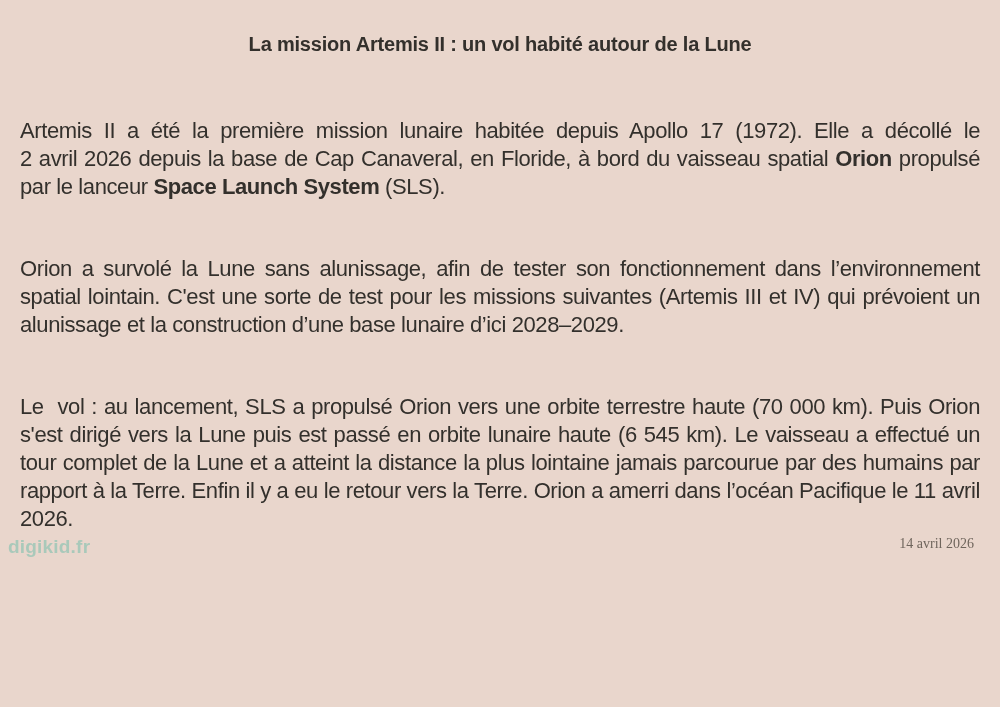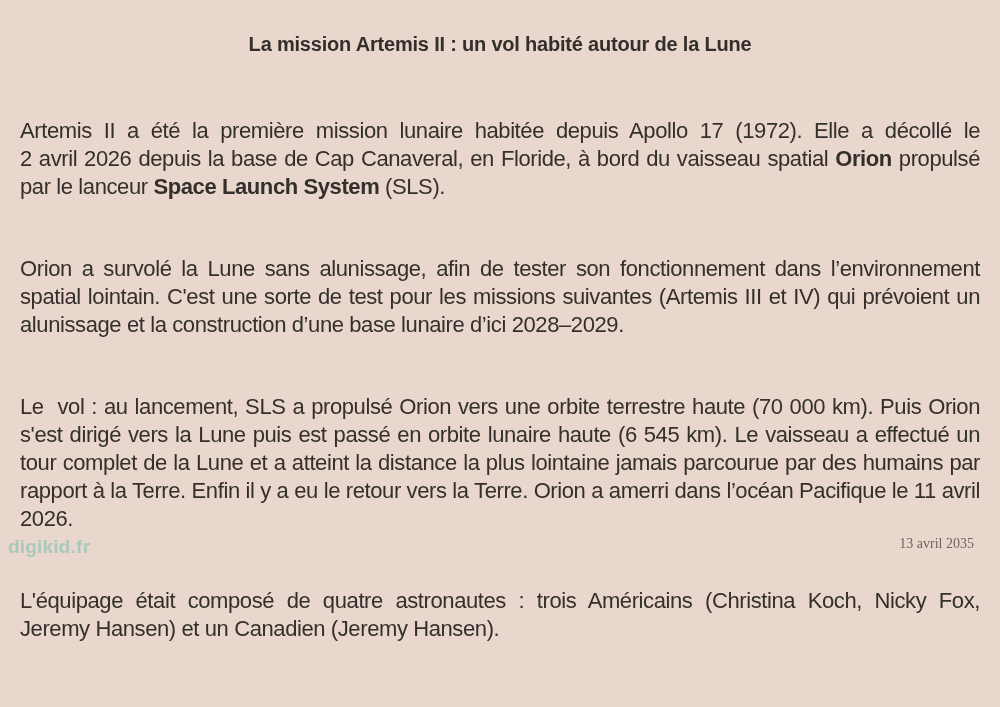--- a/index.html
+++ b/index.html
@@ -79,21 +79,20 @@
   <h1 class="title">La mission Artemis II : un vol habité autour de la Lune</h1>
 
   <div class="content">
 
     <p class="para first"><span>Artemis&nbsp;II a été la première mission lunaire habitée depuis Apollo&nbsp;17 (1972). Elle a décollé le 2&nbsp;avril&nbsp;2026 depuis la base de Cap&nbsp;Canaveral, en Floride, à bord du vaisseau spatial </span><strong>Orion</strong><span> propulsé par le lanceur </span><strong>Space Launch System</strong><span> (SLS).</span></p>
 
     <p class="para">Orion a survolé la Lune sans alunissage, afin de tester son fonctionnement dans l’environ­nement spatial lointain. C'est une sorte de test pour les missions suivantes (Artemis&nbsp;III et IV) qui prévoient un alunissage et la construction d’une base lunaire d’ici 2028–2029.</p>
 
     <p class="para">Le&nbsp; vol : au lancement, SLS a propulsé Orion vers une orbite terrestre haute (70 000&nbsp;km). Puis Orion s'est dirigé vers la Lune puis est passé en orbite lunaire haute (6 545&nbsp;km). Le vaisseau a effectué un tour complet de la Lune et a atteint la distance la plus lointaine ja­mais parcourue par des humains par rapport à la Terre. Enfin il y a eu le retour vers la Terre. Orion a amerri dans l’océan Pacifique le 11 avril 2026.</p>
 
-    <p class="para">L'équipage était composé de quatre astronautes : trois Américains (Christina&nbsp;Koch, Ni­cky Fox, Jeremy&nbsp;Hansen) et un Canadien (Jeremy Hansen).</p>
 
   </div>
 
   <div class="site-mark">digikid.fr</div>
 
-  <div class="footer-date">13 avril 2035</div>
+  <div class="footer-date">14 avril 2026</div>
 
 </div>
 
 </body></html>

